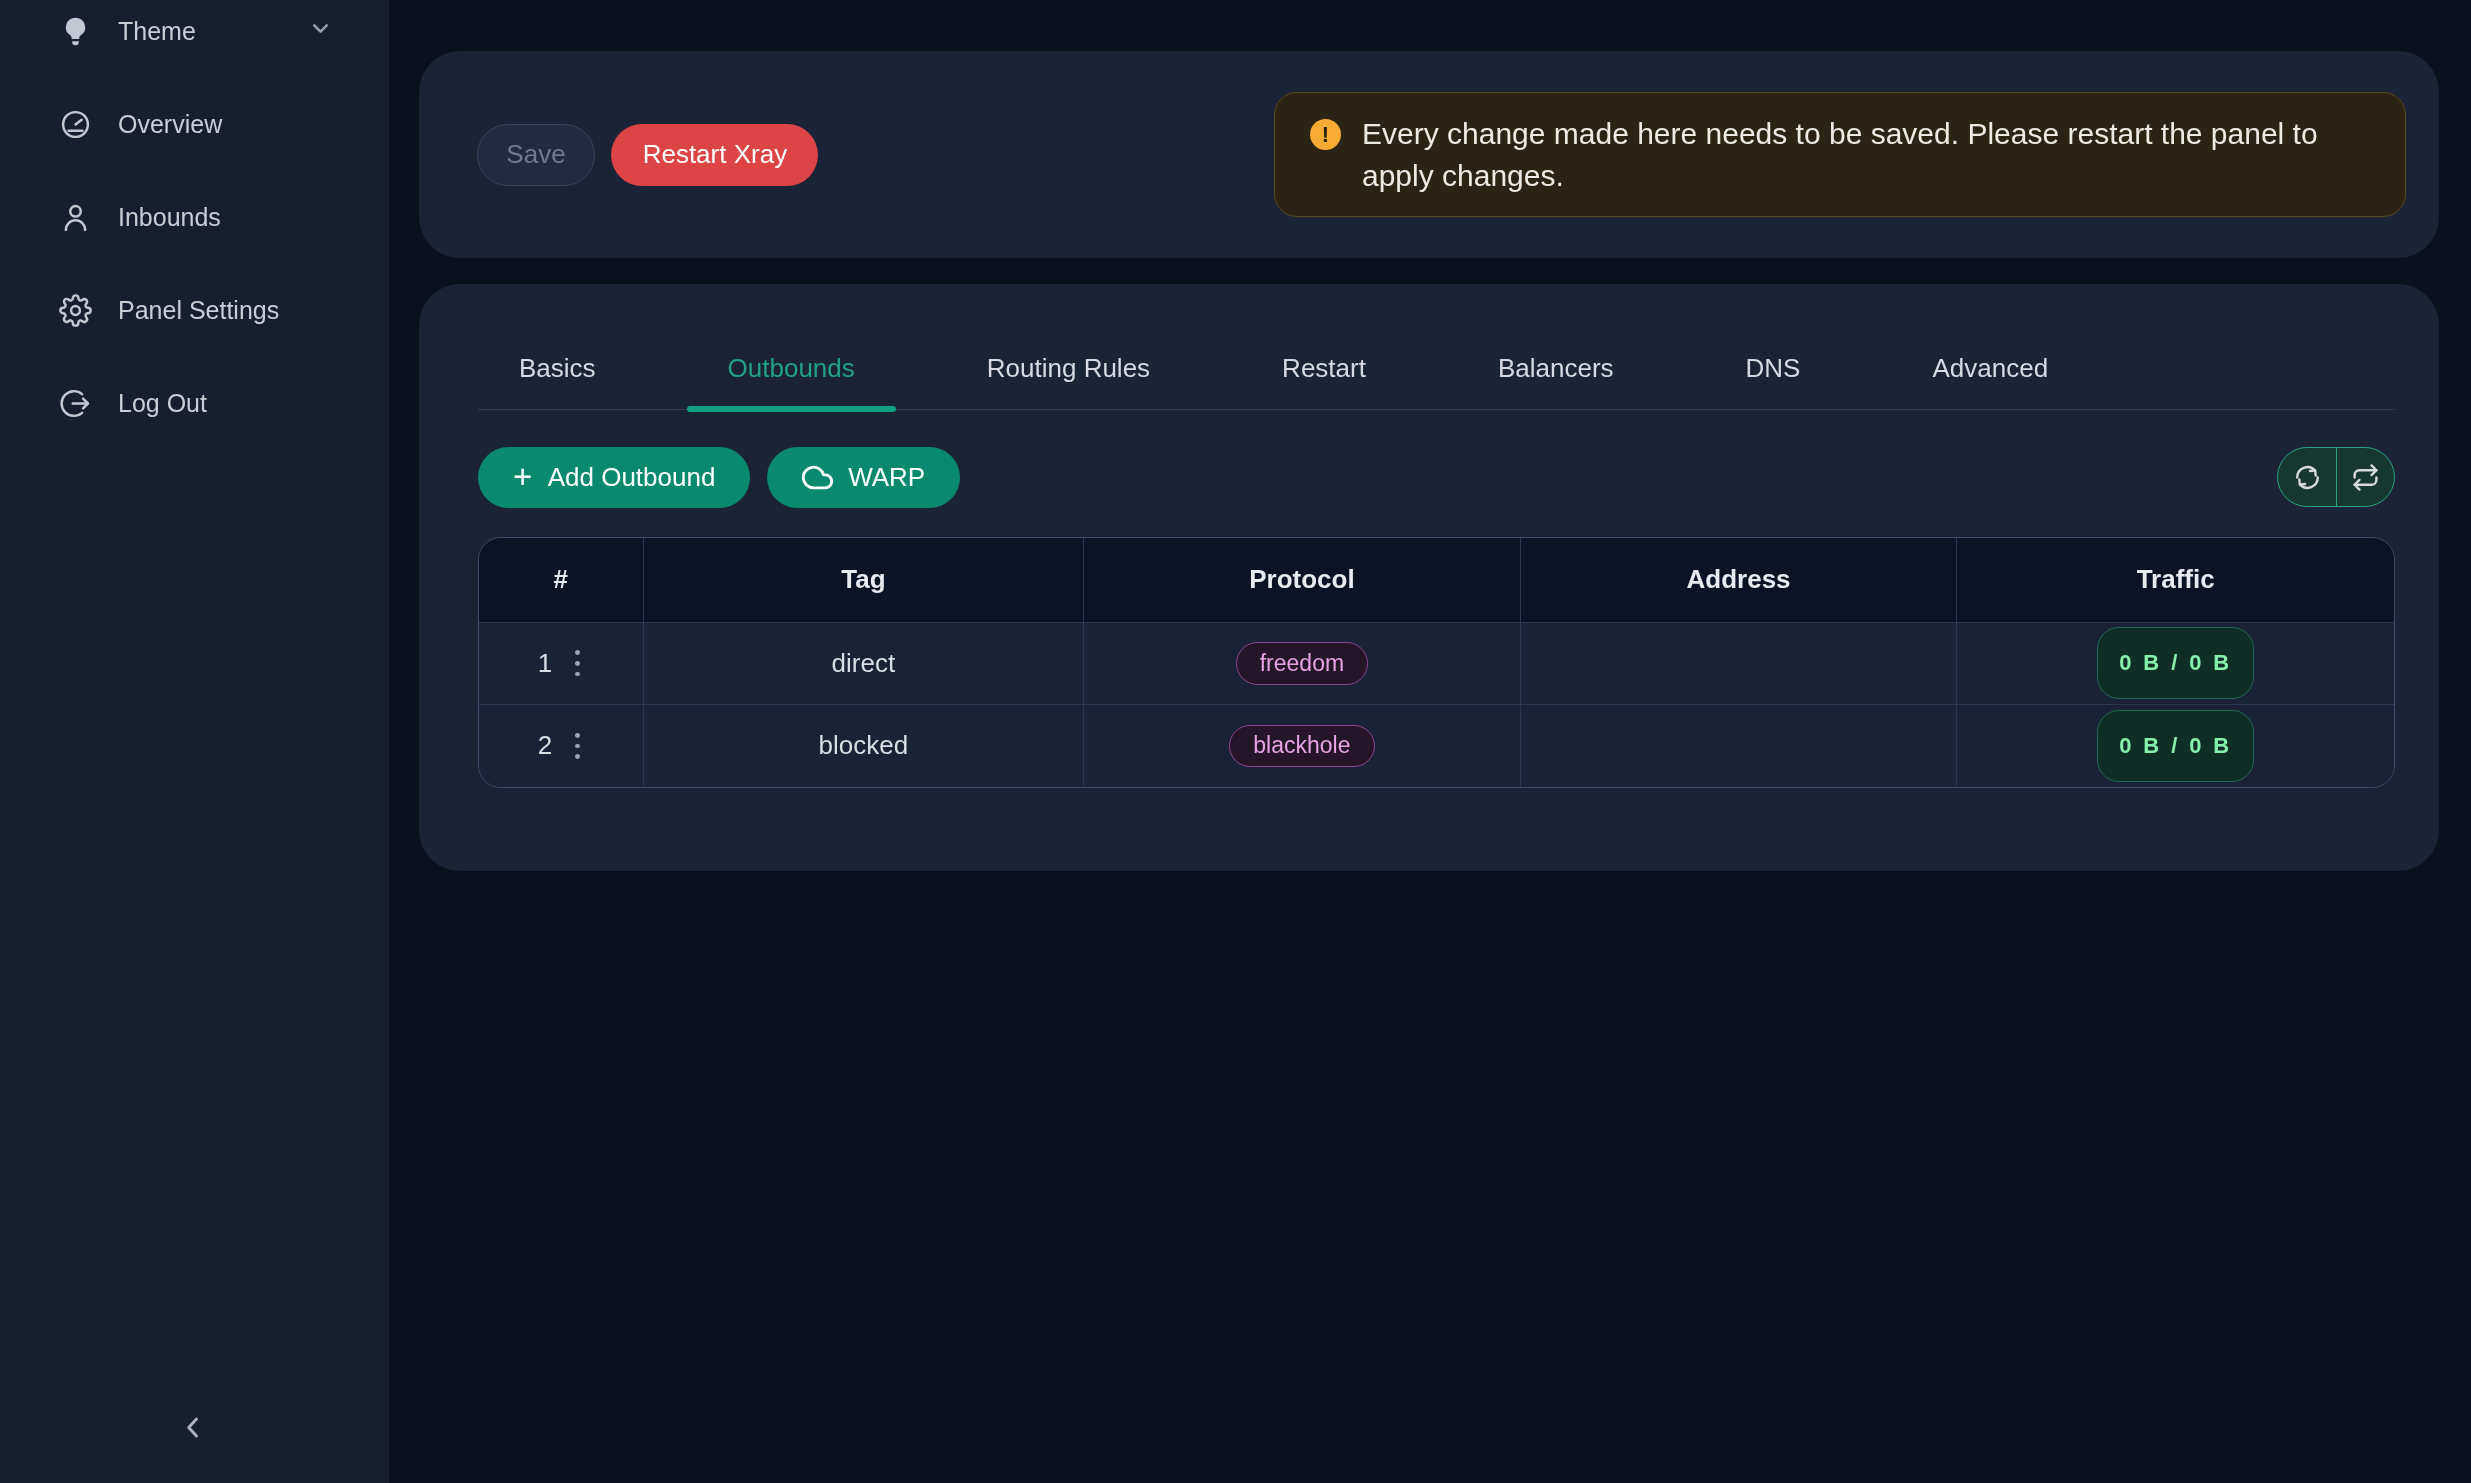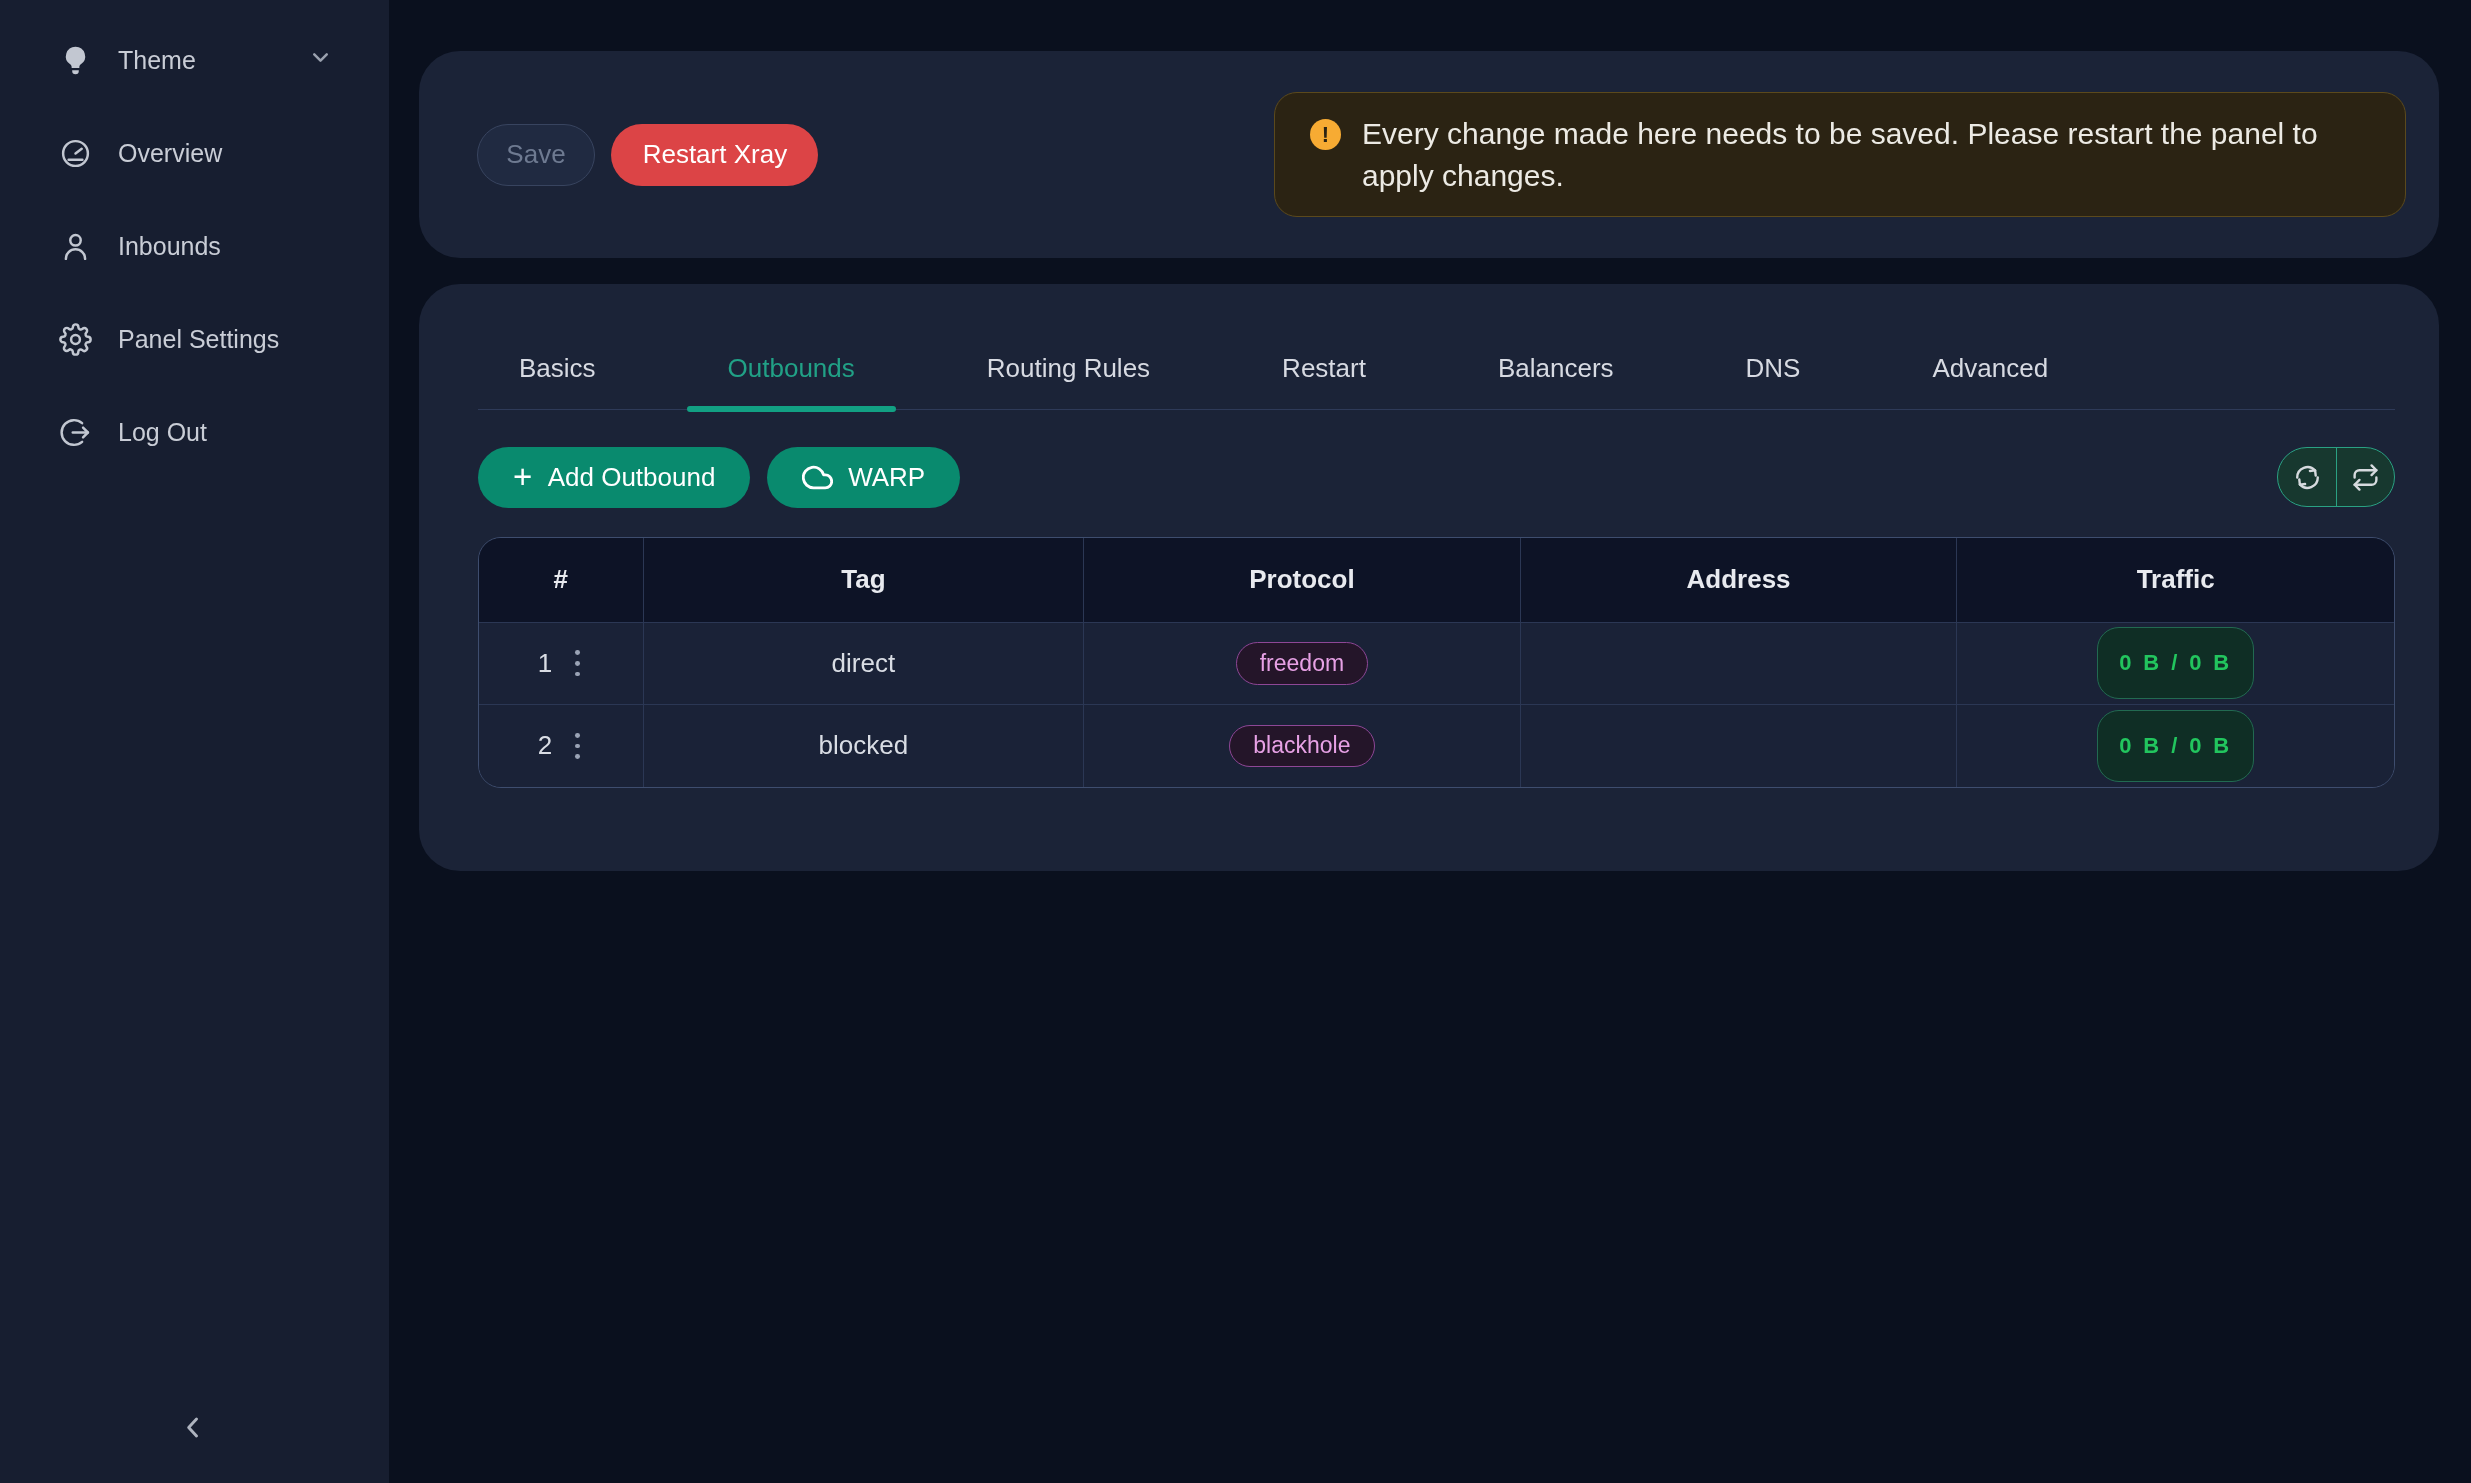--- a/index.html
+++ b/index.html
@@ -10,21 +10,20 @@
     color:#d9dde4;
   }
   .app { display:flex; width:2472px; height:1483px; }
 
   
   .sidebar {
     width:389px; height:100%;
     background:#171e30;
     flex:0 0 389px;
     position:relative;
-    padding-top:29px;
   }
   .side-item {
     height:62px; margin:0 17.4px 31px 0;
     display:flex; align-items:center;
     padding-left:58px; padding-right:39px;
     color:#c9cdd6; font-size:25px;
     cursor:pointer; border-radius:0 21px 21px 0;
   }
   .side-item .s-icon { width:35px; height:35px; flex:0 0 35px; margin-right:25px; display:flex; align-items:center; justify-content:center; }
   .side-item svg { width:33px; height:33px; stroke:#c2c7d1; fill:none; stroke-width:1.8; stroke-linecap:round; stroke-linejoin:round; }
@@ -138,21 +137,21 @@
   .dots { display:flex; flex-direction:column; gap:5.8px; cursor:pointer; padding:3.9px; }
   .dots i { width:4.8px; height:4.8px; border-radius:50%; background:#9aa3b5; display:block; }
 
   .pill-proto {
     display:inline-block; padding:6.8px 23px; border-radius:22px;
     background:#241529; border:1.9px solid #8e4796; color:#e7a1e5;
     font-size:23px;
   }
   .pill-traffic {
     display:inline-block; padding:22px 21px; border-radius:22px;
-    background:#0f2e25; border:1.9px solid #226a51; color:#22c55e;
+    background:#0f2e25; border:1.9px solid #226a51; color:#86efac;
     font-size:22px; font-weight:bold; letter-spacing:2.9px; white-space:nowrap;
   }
 </style>
 </head>
 <body>
 
 <div class="app">
 
   <aside class="sidebar">
 

